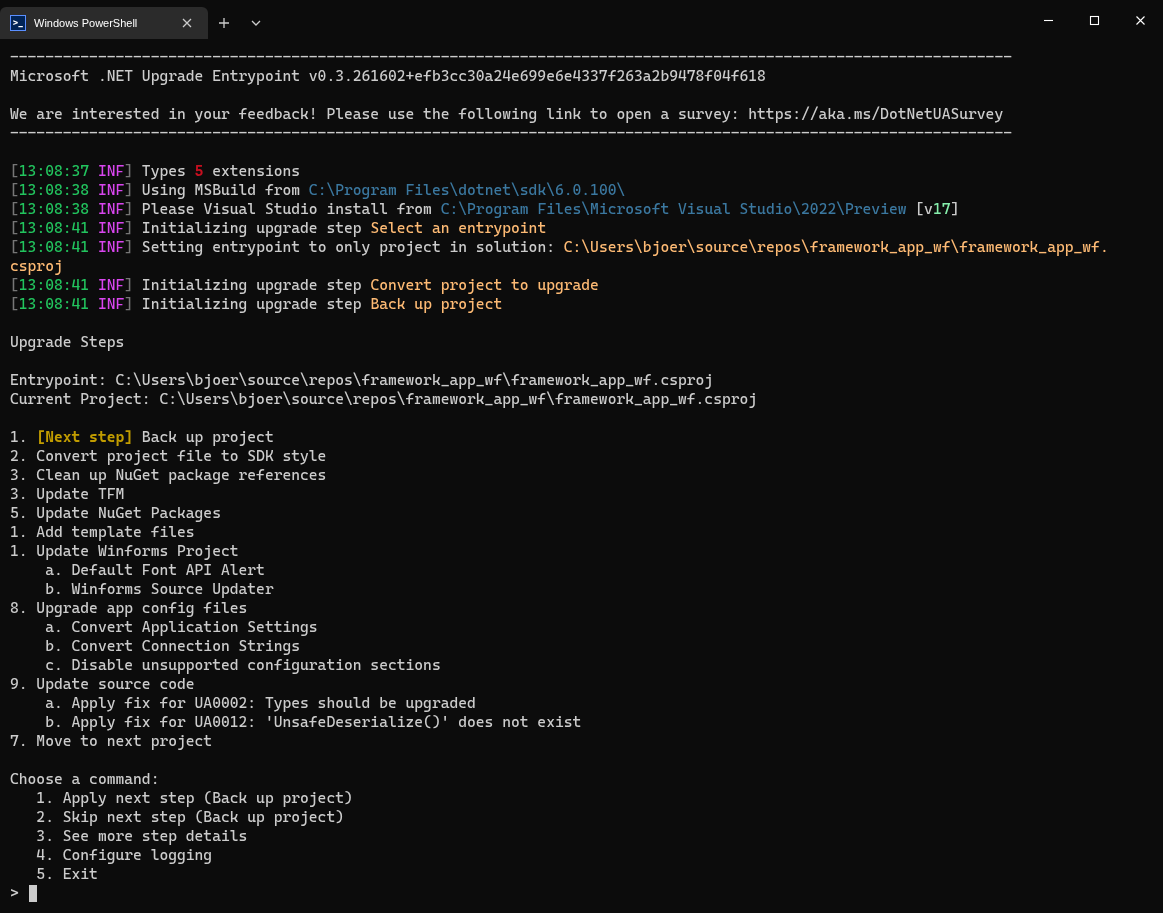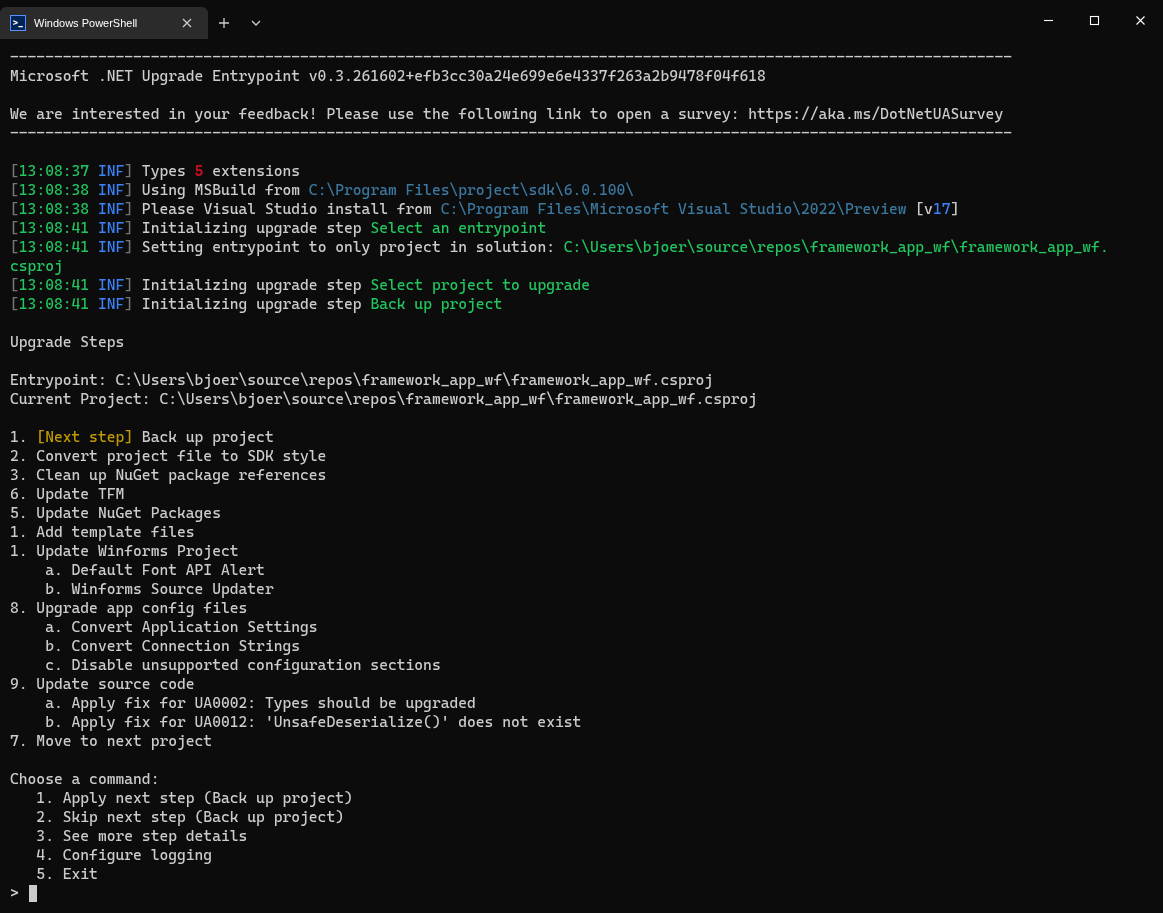--- a/index.html
+++ b/index.html
@@ -36,26 +36,26 @@
     color:#fff;
   }
   .terminal {
     padding: 8px 10px 10px 10px; font-size: 15px; line-height: 19px;
     white-space: pre; background:#0c0c0c;
     font-family: Consolas, 'Cascadia Mono', monospace;
     height: 873px; overflow:hidden;
   }
   .dim { color: #767676; }
   .ts  { color: #22c55e; }
-  .inf { color: #3b82f6; }
+  .inf { color: #d946ef; }
   .num { color: #c50f1f; font-weight:bold; }
   .path { color: #3b78a0; }
-  .cyan { color: #22c55e; }
-  .mag  { color: #3b82f6; }
-  .next { color: #c19c00; font-weight: normal; }
+  .cyan { color: #fdba74; }
+  .mag  { color: #86efac; }
+  .next { color: #c19c00; font-weight: bold; }
   .cursor {
     display:inline-block; width:8px; height:17px; background:#ccc;
     vertical-align: text-bottom; margin-left:1px;
   }
   svg { display:block; }
 </style>
 </head>
 <body>
 
 <div class="titlebar">
@@ -99,37 +99,37 @@
   </div>
 </div>
 
 <div class="terminal"><span>------------------------------------------------------------------------------------------------------------------</span>
 <span>Microsoft .NET Upgrade Entrypoint v0.3.261602+efb3cc30a24e699e6e4337f263a2b9478f04f618</span>
 
 <span>We are interested in your feedback! Please use the following link to open a survey: https://aka.ms/DotNetUASurvey</span>
 <span>------------------------------------------------------------------------------------------------------------------</span>
 
 <span><span class="dim">[</span><span class="ts">13:08:37</span> <span class="inf">INF</span><span class="dim">]</span><span> Types </span><span class="num">5</span><span> extensions</span></span>
-<span><span class="dim">[</span><span class="ts">13:08:38</span> <span class="inf">INF</span><span class="dim">]</span><span> Using MSBuild from </span><span class="path">C:\Program Files\project\sdk\6.0.100\</span></span>
+<span><span class="dim">[</span><span class="ts">13:08:38</span> <span class="inf">INF</span><span class="dim">]</span><span> Using MSBuild from </span><span class="path">C:\Program Files\dotnet\sdk\6.0.100\</span></span>
 <span><span class="dim">[</span><span class="ts">13:08:38</span> <span class="inf">INF</span><span class="dim">]</span><span> Please Visual Studio install from </span><span class="path">C:\Program Files\Microsoft Visual Studio\2022\Preview</span><span> [</span><span>v</span><span class="mag">17</span><span>]</span></span>
 <span><span class="dim">[</span><span class="ts">13:08:41</span> <span class="inf">INF</span><span class="dim">]</span><span> Initializing upgrade step </span><span class="cyan">Select an entrypoint</span></span>
 <span><span class="dim">[</span><span class="ts">13:08:41</span> <span class="inf">INF</span><span class="dim">]</span><span> Setting entrypoint to only project in solution: </span><span class="cyan">C:\Users\bjoer\source\repos\framework_app_wf\framework_app_wf.</span></span>
 <span class="cyan">csproj</span>
-<span><span class="dim">[</span><span class="ts">13:08:41</span> <span class="inf">INF</span><span class="dim">]</span><span> Initializing upgrade step </span><span class="cyan">Select project to upgrade</span></span>
+<span><span class="dim">[</span><span class="ts">13:08:41</span> <span class="inf">INF</span><span class="dim">]</span><span> Initializing upgrade step </span><span class="cyan">Convert project to upgrade</span></span>
 <span><span class="dim">[</span><span class="ts">13:08:41</span> <span class="inf">INF</span><span class="dim">]</span><span> Initializing upgrade step </span><span class="cyan">Back up project</span></span>
 
 <span>Upgrade Steps</span>
 
 <span>Entrypoint: C:\Users\bjoer\source\repos\framework_app_wf\framework_app_wf.csproj</span>
 <span>Current Project: C:\Users\bjoer\source\repos\framework_app_wf\framework_app_wf.csproj</span>
 
 <span><span>1. </span><span class="next">[Next step]</span><span> Back up project</span></span>
 <span>2. Convert project file to SDK style</span>
 <span>3. Clean up NuGet package references</span>
-<span>6. Update TFM</span>
+<span>3. Update TFM</span>
 <span>5. Update NuGet Packages</span>
 <span>1. Add template files</span>
 <span>1. Update Winforms Project</span>
 <span>    a. Default Font API Alert</span>
 <span>    b. Winforms Source Updater</span>
 <span>8. Upgrade app config files</span>
 <span>    a. Convert Application Settings</span>
 <span>    b. Convert Connection Strings</span>
 <span>    c. Disable unsupported configuration sections</span>
 <span>9. Update source code</span>

